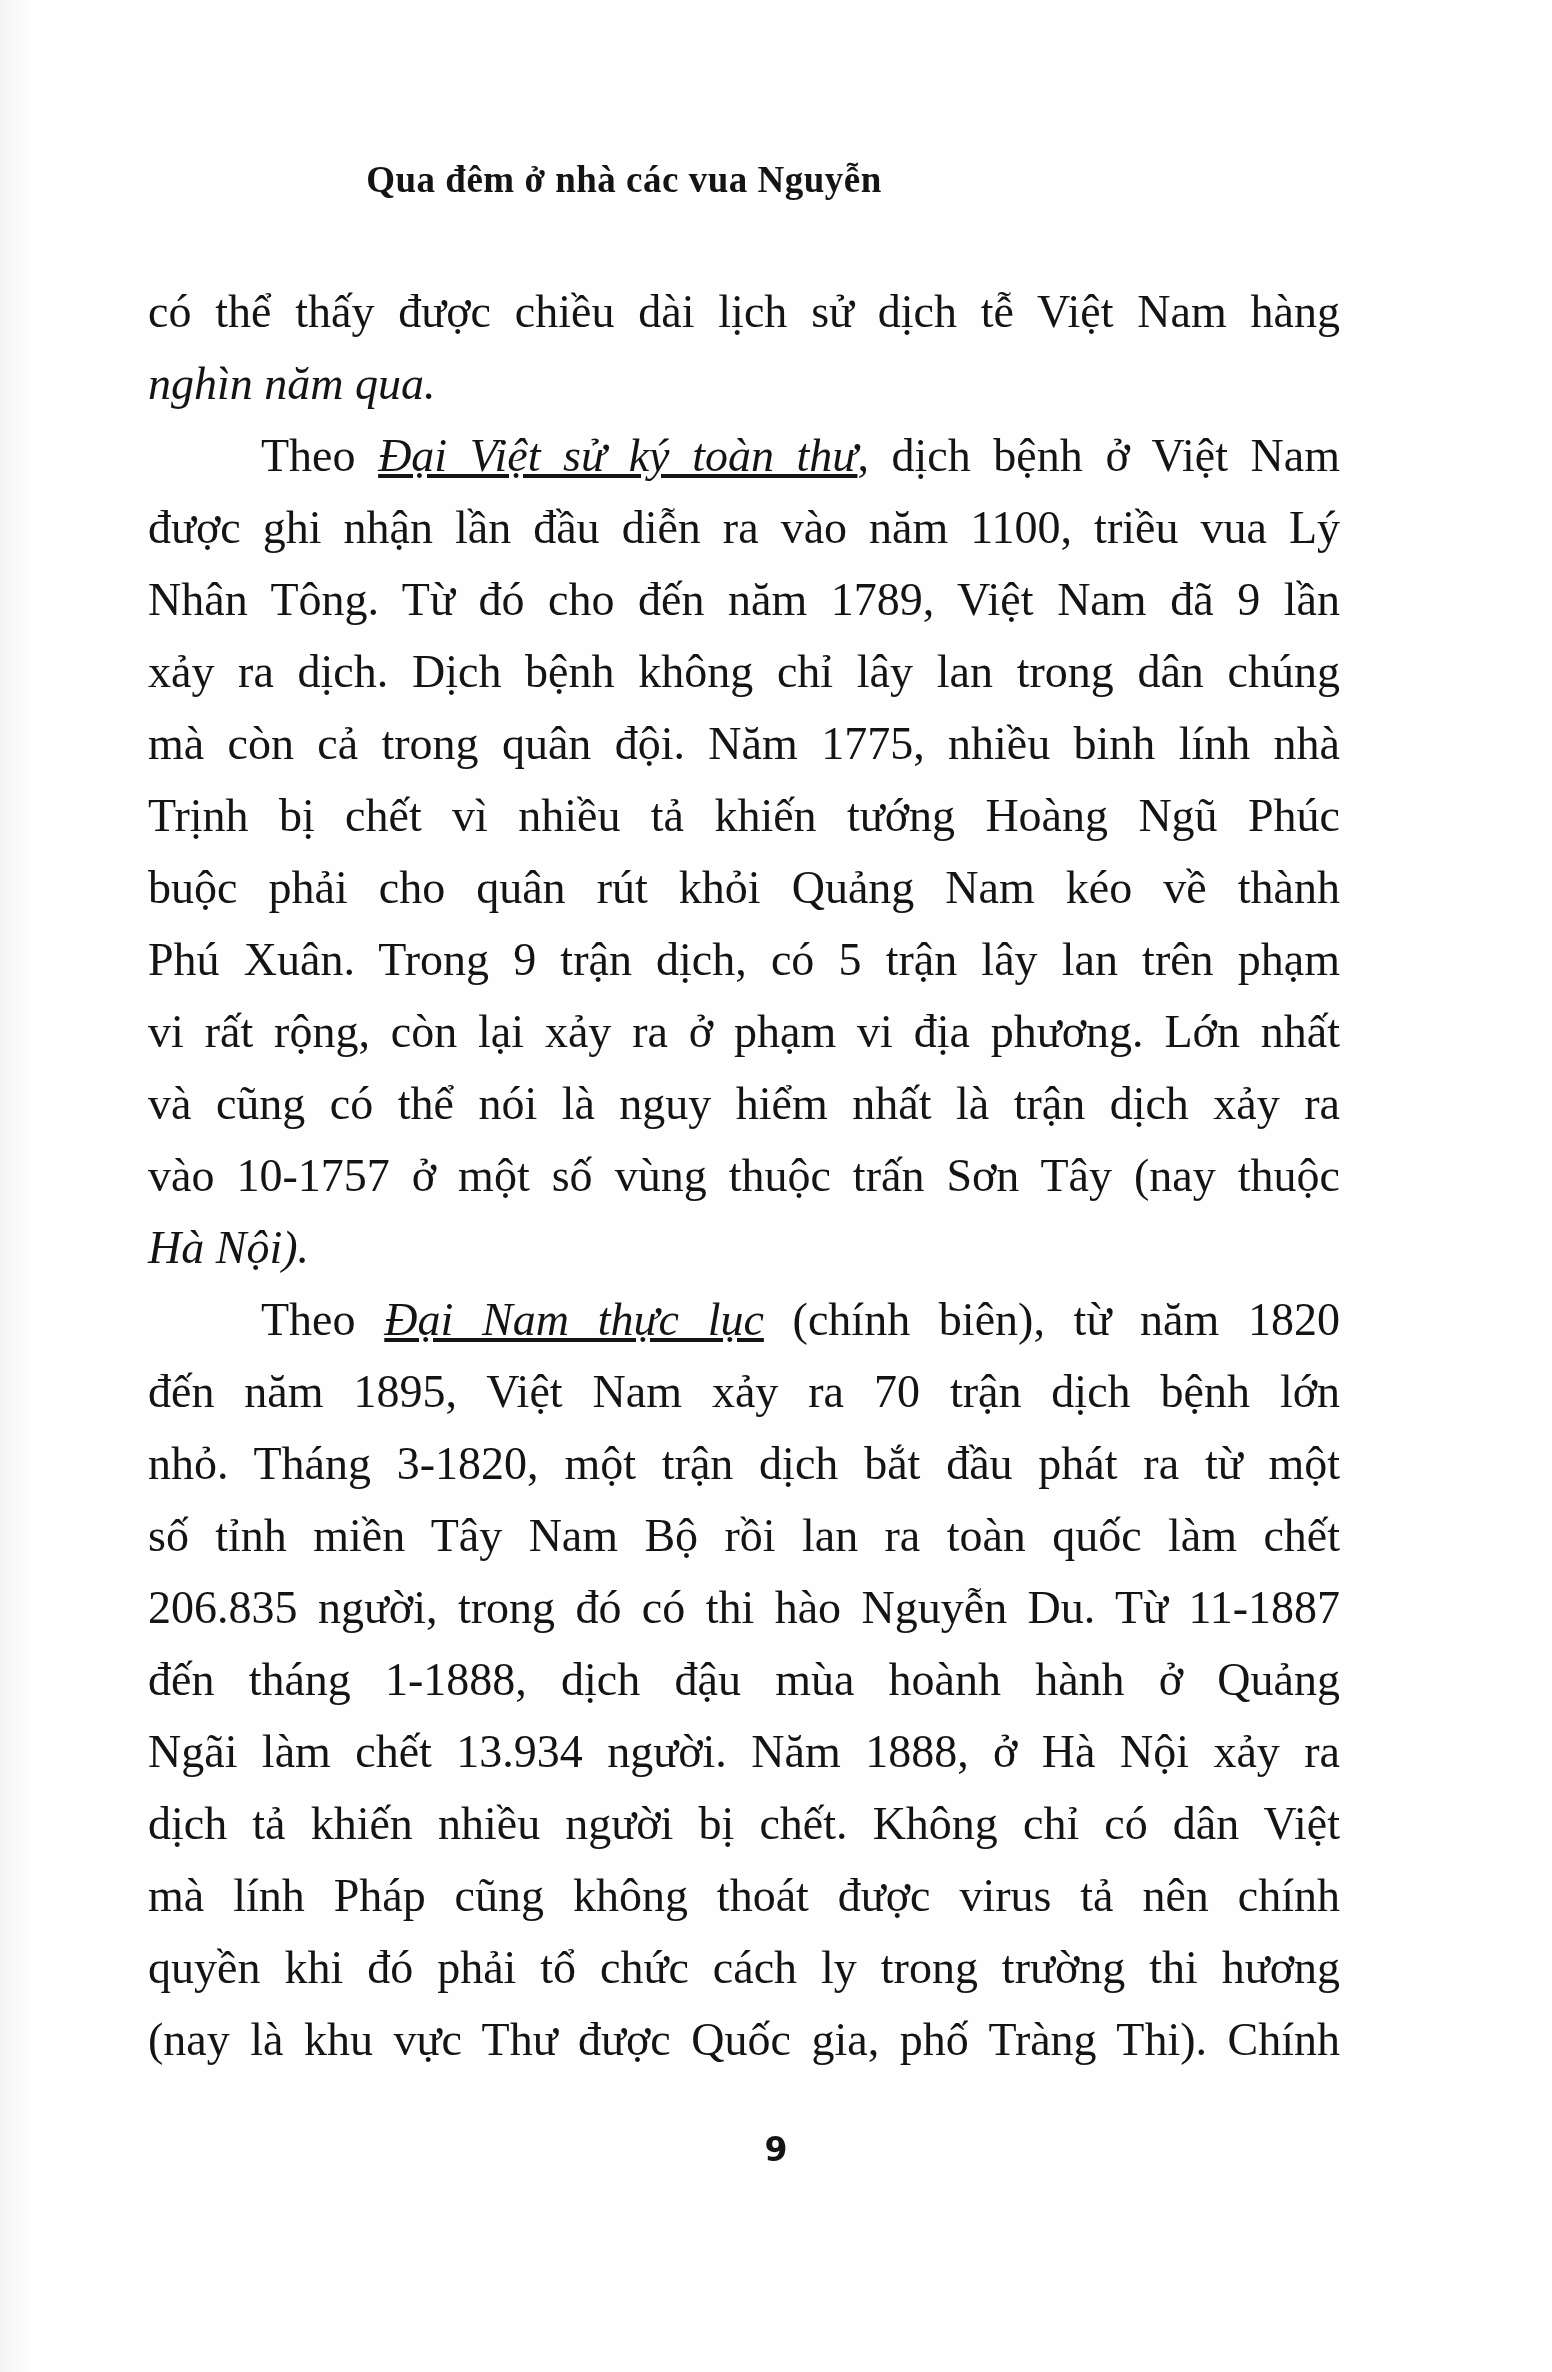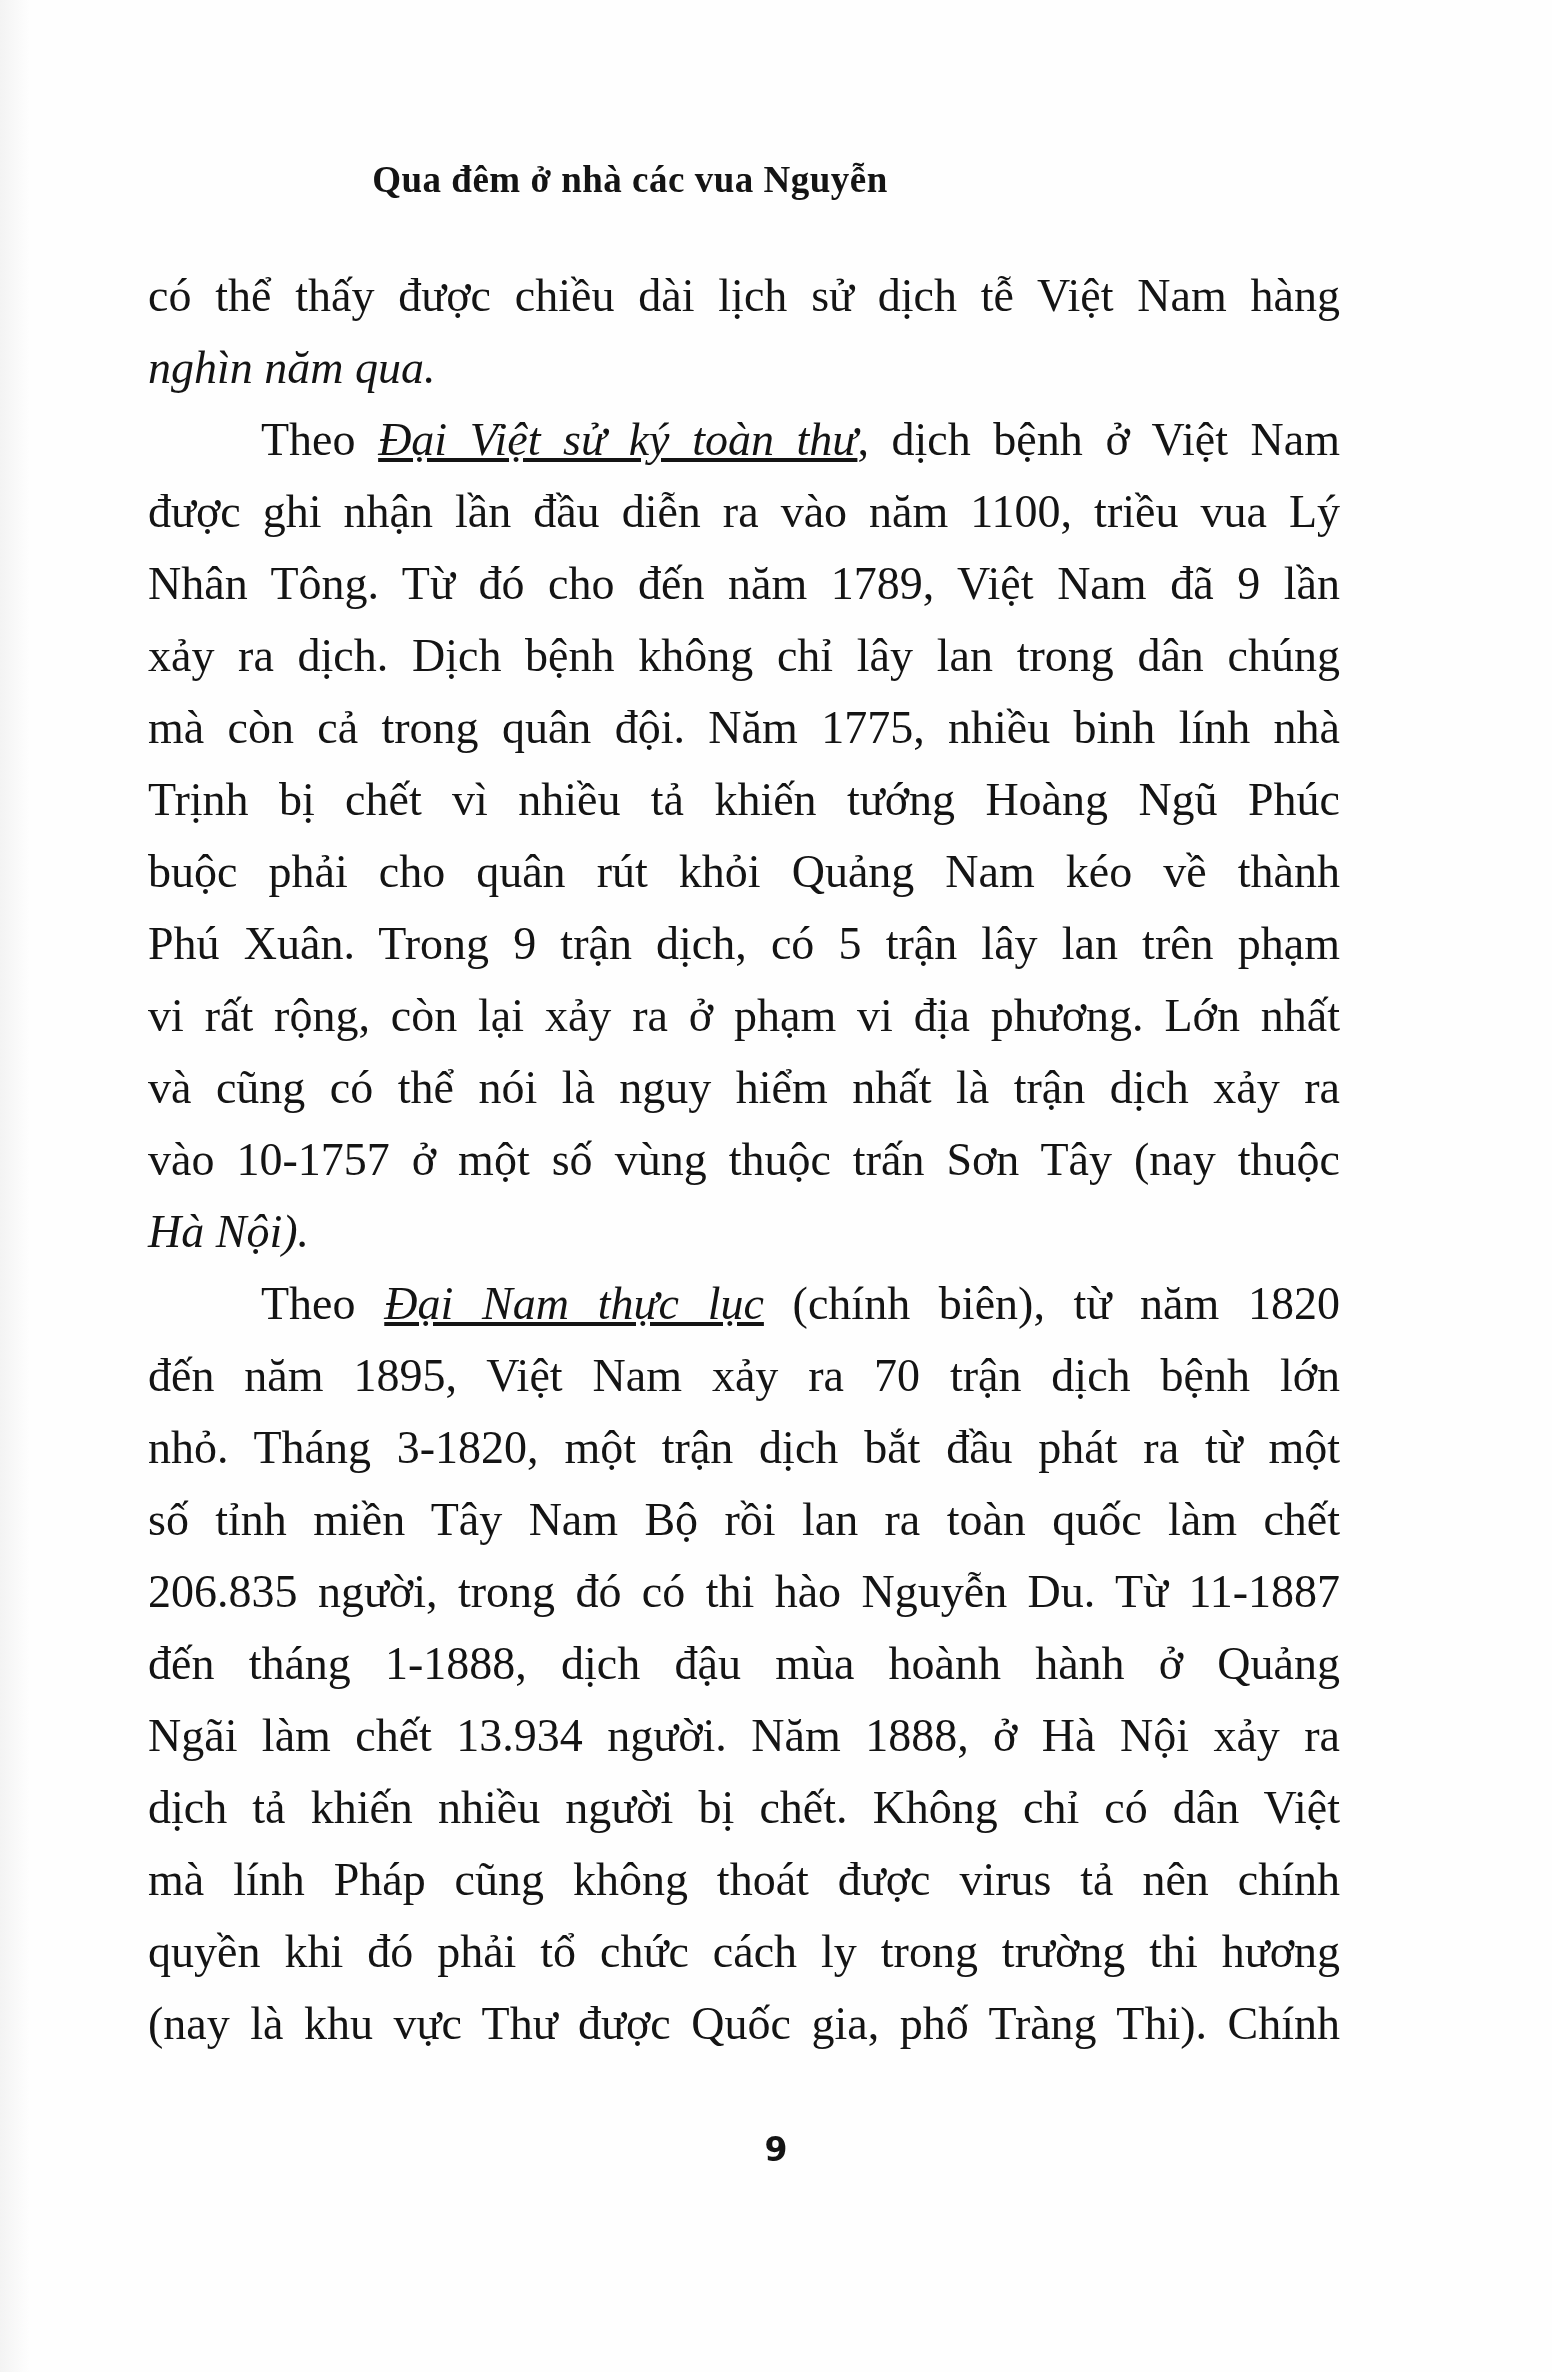--- a/index.html
+++ b/index.html
@@ -18,32 +18,32 @@
   .page {
     position: absolute;
     left: 0; top: 0;
     width: 1552px;
     height: 2372px;
     background: #fefefe;
   }
   .running-header {
     position: absolute;
     top: 158px;
-    left: 8px;
+    left: 2px;
     width: 1244px;
     text-align: center;
     font-family: "Liberation Serif", "DejaVu Serif", serif;
     font-weight: bold;
     font-size: 37px;
     letter-spacing: 0.5px;
     color: #141414;
   }
   .text-block {
     position: absolute;
-    top: 260px;
+    top: 276px;
     left: 148px;
     width: 1192px;
   }
   .line {
     display: block;
     height: 72px;
     line-height: 72px;
     font-family: "Liberation Serif", "DejaVu Serif", serif;
     font-size: 46px;
     white-space: nowrap;

